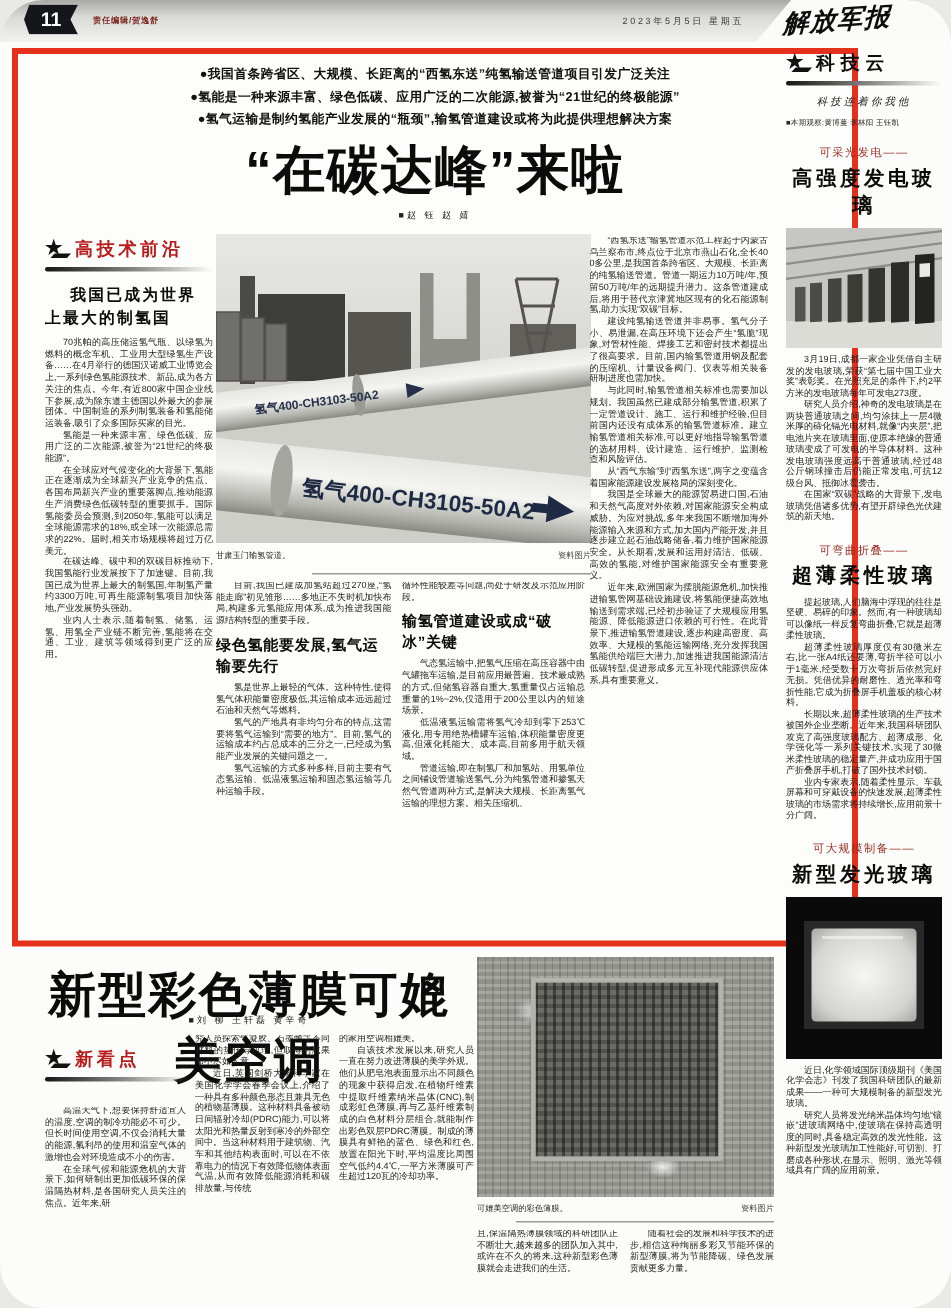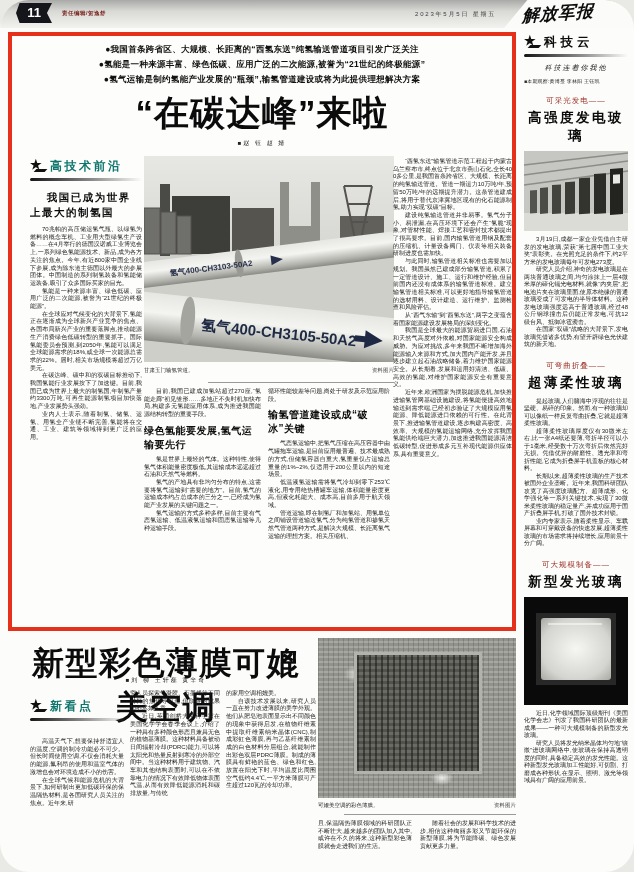--- a/index.html
+++ b/index.html
@@ -16,28 +16,28 @@
     font-size:13px;font-weight:bold;text-align:center;line-height:20px;
     clip-path:polygon(10% 0,100% 0,86% 50%,100% 100%,10% 100%,0 50%);}
   .mast-editor{position:absolute;left:62px;top:10px;font-size:5.5px;color:#7b241c;font-weight:bold;letter-spacing:.5px;}
   .mast-title{position:absolute;left:227px;top:3px;width:180px;text-align:center;font-size:17px;font-weight:900;
     letter-spacing:7px;color:#111;}
   .mast-date{position:absolute;left:415px;top:10px;font-size:6px;color:#3b3b3b;letter-spacing:1.8px;}
   .mast-logo{position:absolute;left:522px;top:2px;font-family:"DejaVu Serif","Liberation Serif",serif;
     font-size:17px;font-weight:bold;font-style:italic;color:#0d0d0d;transform:rotate(-4deg) skewX(-6deg);letter-spacing:1px;}
 
   
-  .main-block{position:absolute;left:8px;top:32px;width:508px;height:599px;border:4px solid #e5301b;background:#fdfdfb;}
+  .main-block{position:absolute;left:8px;top:32px;width:564px;height:599px;border:4px solid #e5301b;background:#fdfdfb;}
   .bullets{position:absolute;left:0;top:6px;width:100%;text-align:center;}
   .bullets p{margin:0;font-size:8.5px;font-weight:bold;line-height:15px;color:#111;letter-spacing:.3px;}
   .headline{position:absolute;left:0;top:54px;width:100%;text-align:center;font-size:35px;font-weight:900;
     letter-spacing:1px;color:#0b0b0b;font-family:"Liberation Sans",sans-serif;}
   .main-byline{position:absolute;left:0;top:103px;width:100%;text-align:center;font-size:6px;color:#222;letter-spacing:2px;}
 
-  .kicker{display:flex;align-items:center;font-size:12px;font-weight:900;letter-spacing:2.5px;color:#0f766e;}
+  .kicker{display:flex;align-items:center;font-size:12px;font-weight:900;letter-spacing:2.5px;color:#b91c1c;}
   .star-icon{display:inline-block;width:17px;height:14px;position:relative;margin-right:3px;flex:none;}
   .star-icon::before{content:"★";position:absolute;left:0;top:-3px;font-size:13px;color:#111;}
   .star-icon::after{content:"";position:absolute;left:5px;top:9px;width:11px;height:3px;background:#111;transform:skewX(-42deg);}
   .kicker-rule{height:3px;background:linear-gradient(90deg,#161616 0,#8a8a8a 55%,rgba(200,200,200,0) 100%);
     border-radius:2px;margin-top:3px;}
 
   .para{font-size:6px;line-height:7.7px;text-align:justify;text-indent:2em;word-break:break-all;margin:0;color:#1d1d1d;}
   .no-indent{text-indent:0;}
 
   .col1{position:absolute;left:18px;top:122px;width:112px;height:465px;overflow:hidden;}

